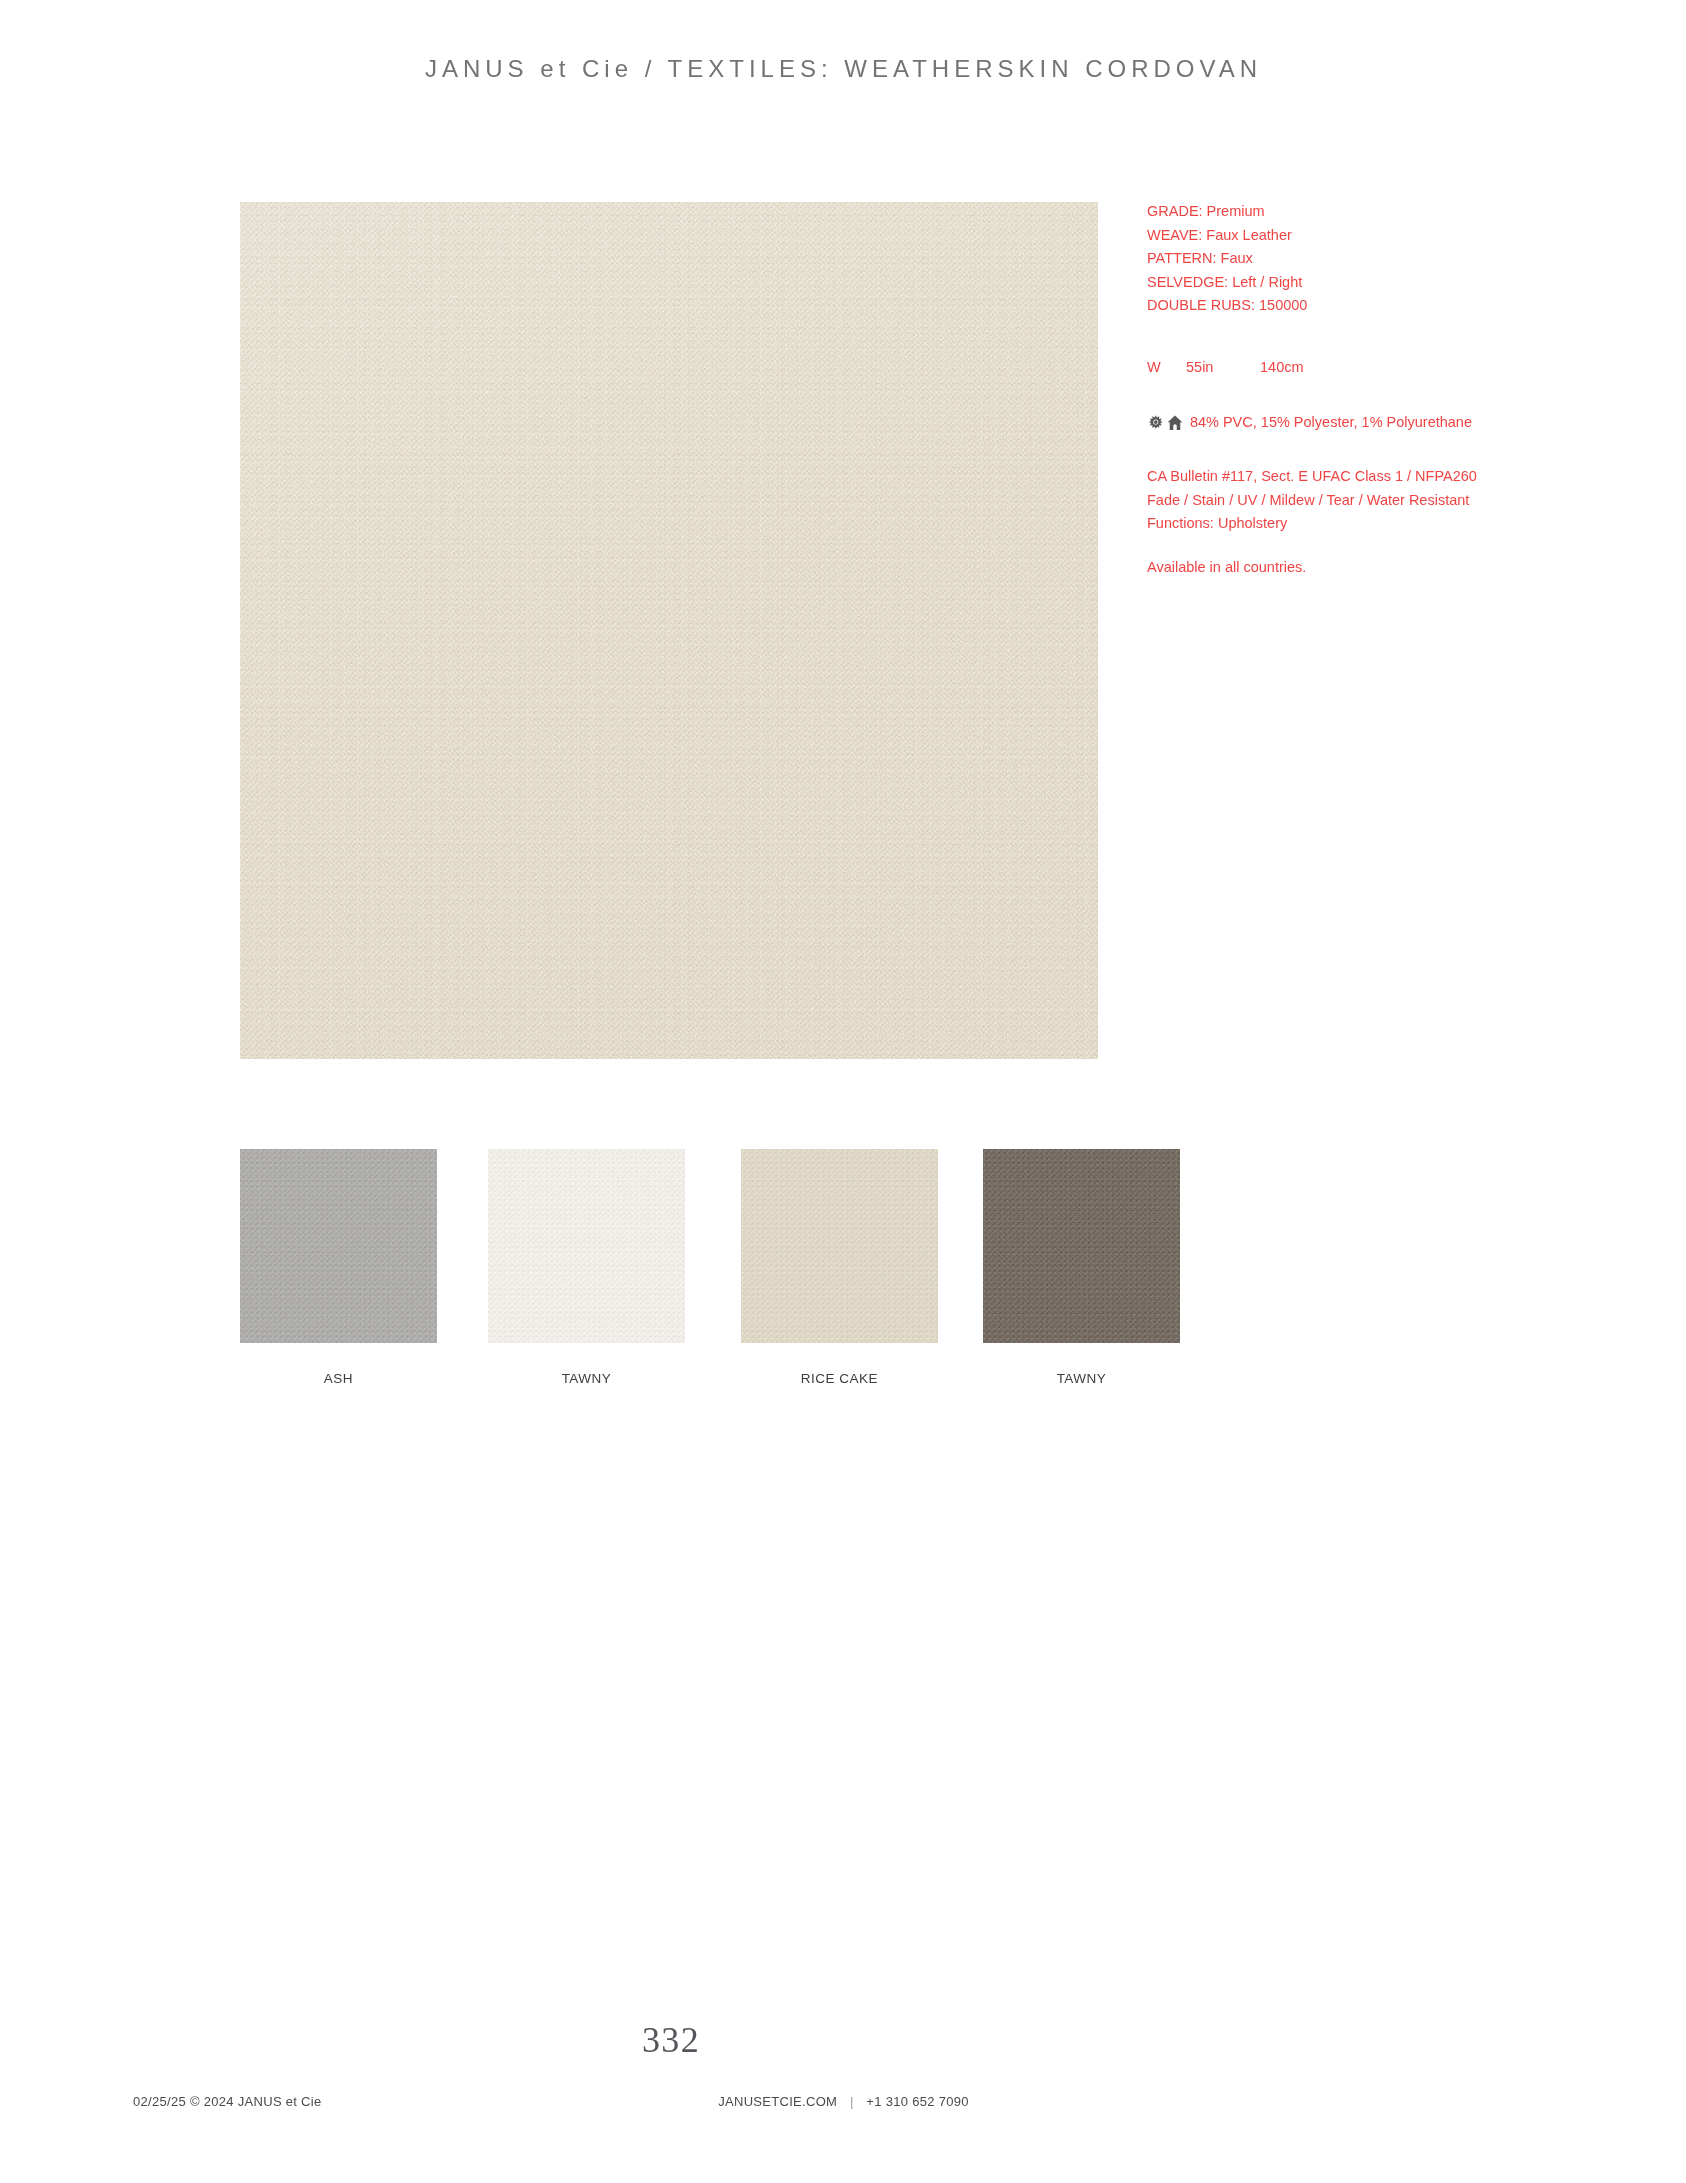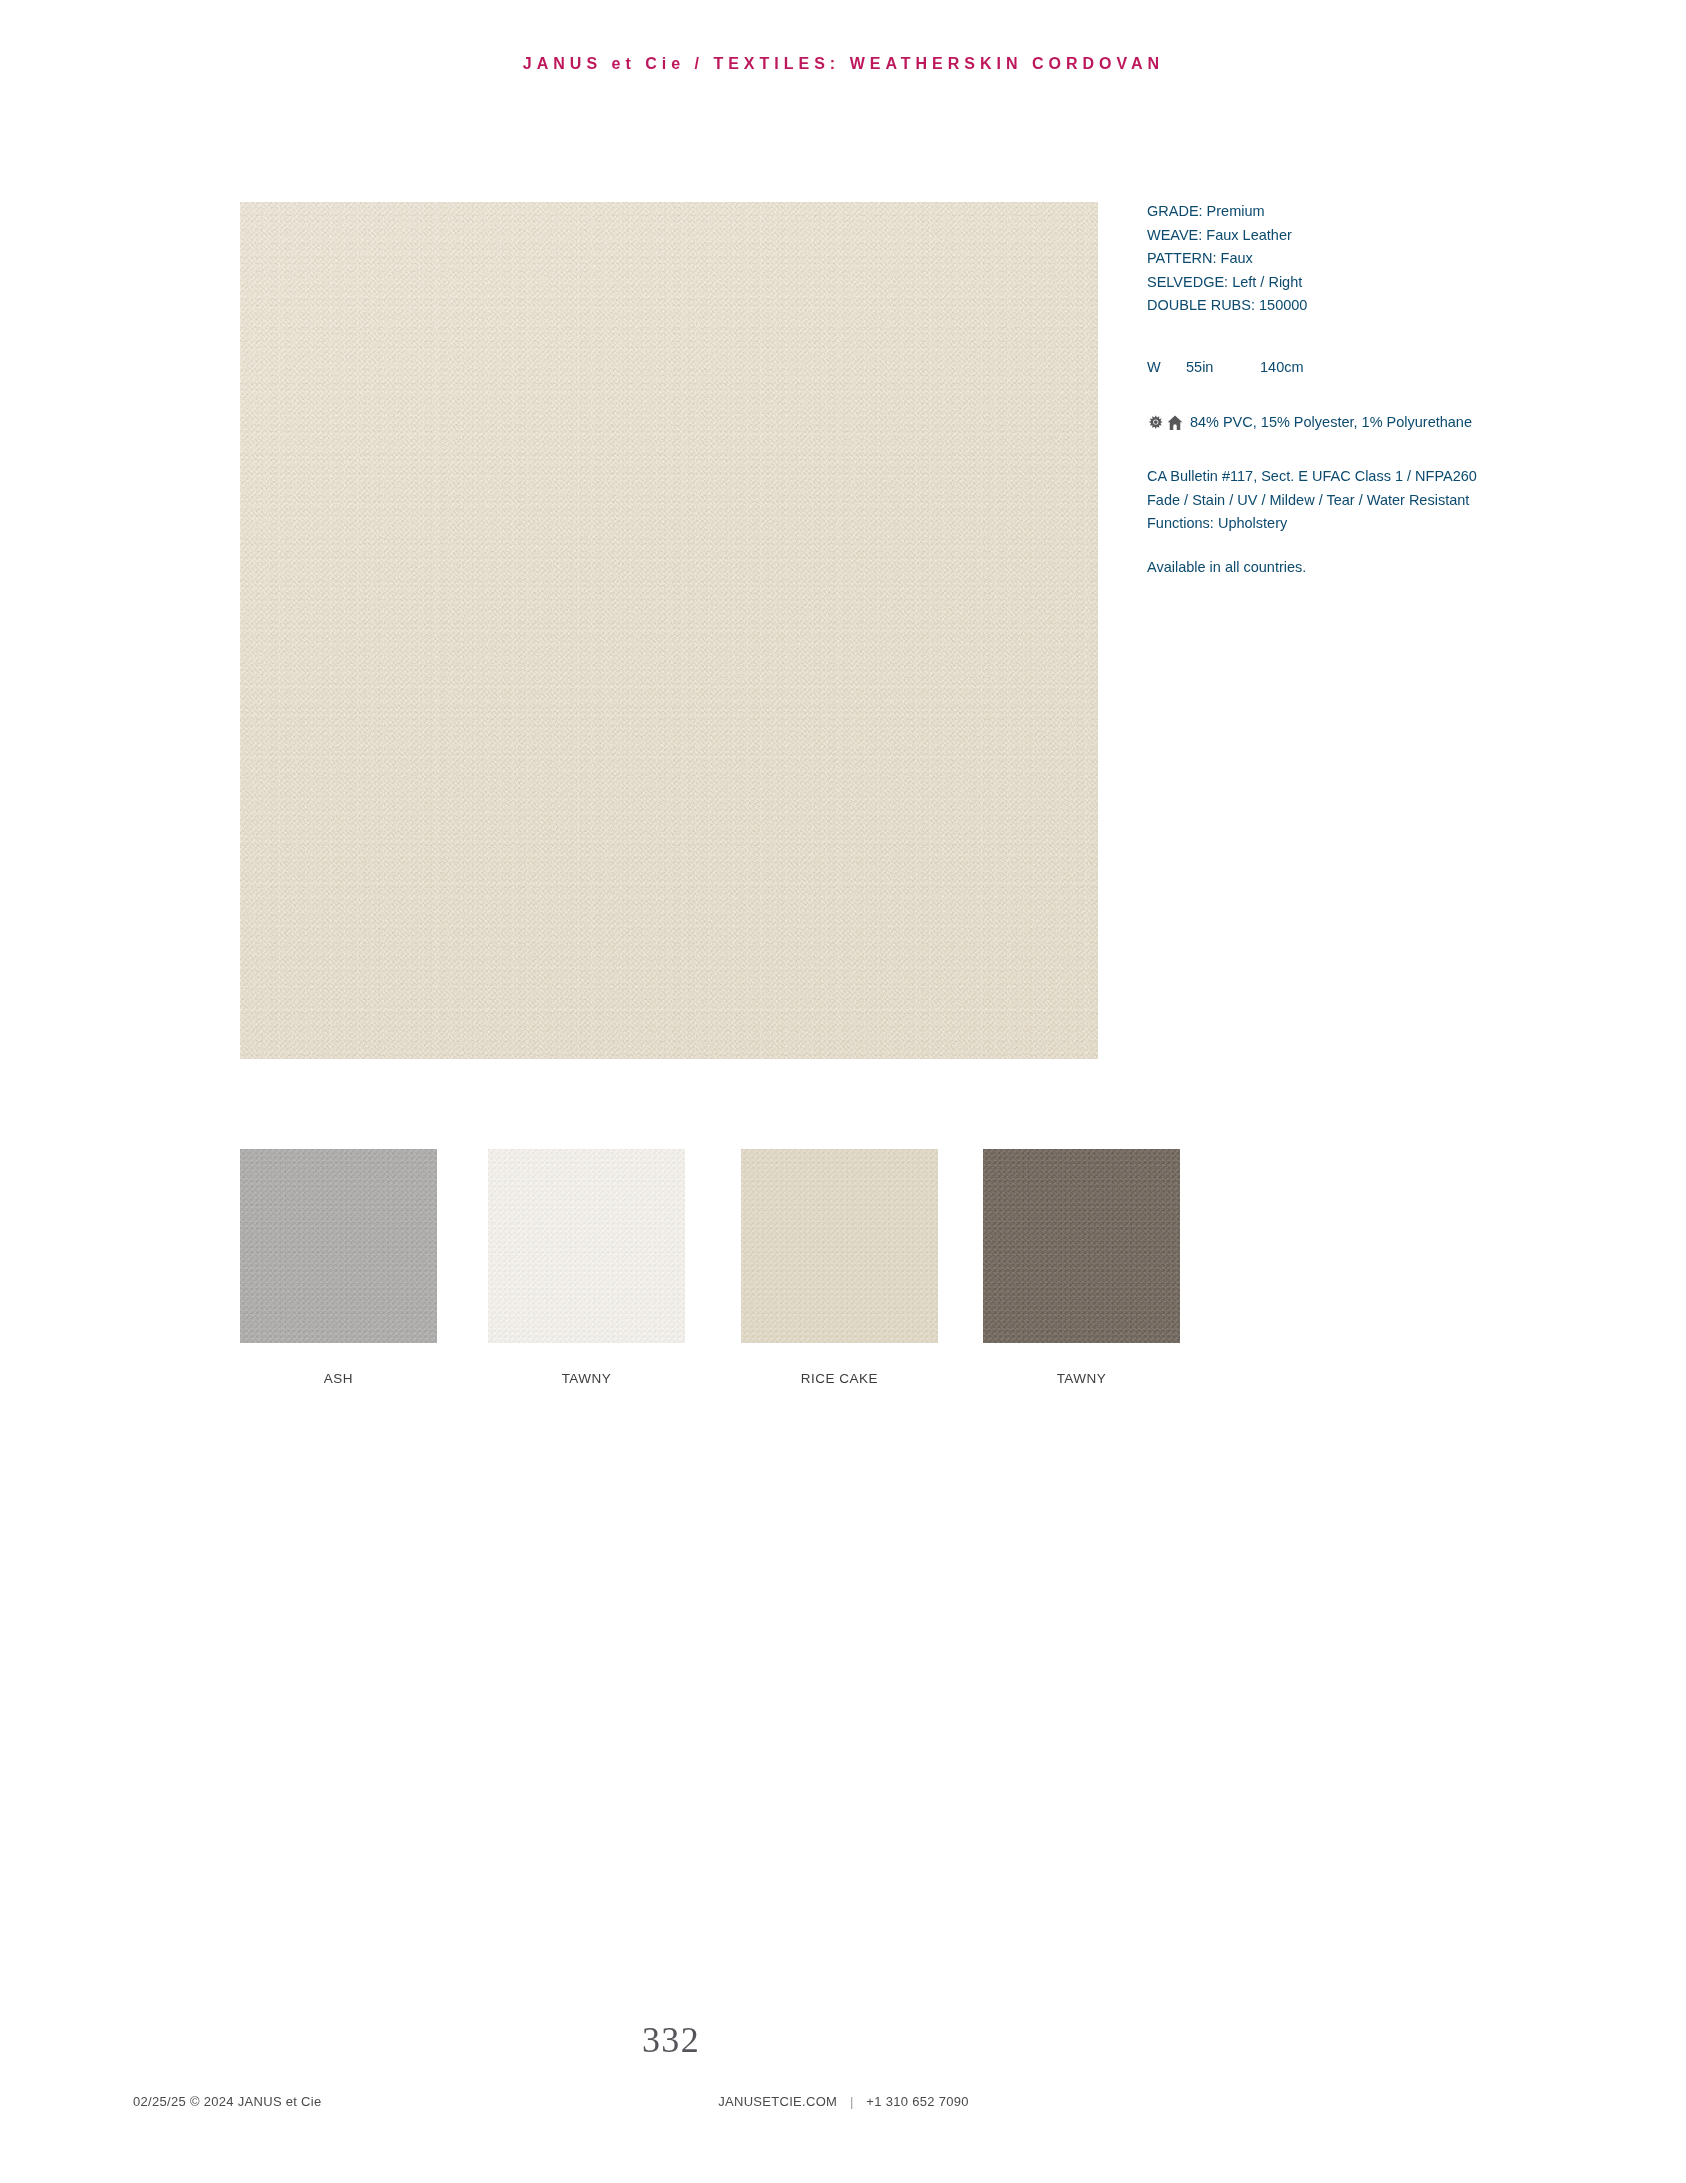--- a/index.html
+++ b/index.html
@@ -19,24 +19,24 @@
   
   .page-header {
     position: absolute;
     top: 55px;
     left: 0;
     width: 1687px;
     text-align: center;
   }
   .page-header .title {
     display: inline-block;
-    font-size: 16px;
+    font-size: 24px;
     letter-spacing: 5px;
-    color: #be185d;
-    font-weight: 700;
+    color: #737373;
+    font-weight: 400;
     white-space: nowrap;
   }
 
   
   .hero-swatch {
     position: absolute;
     left: 240px;
     top: 202px;
     width: 858px;
     height: 857px;
@@ -63,21 +63,21 @@
   }
 
   
   .spec-panel {
     position: absolute;
     left: 1147px;
     top: 200px;
     width: 432px;
     font-size: 14.5px;
     line-height: 23.6px;
-    color: #0c4a6e;
+    color: #ef4444;
   }
   .spec-panel .spec-line { white-space: nowrap; }
   .spec-gap-lg { height: 38px; }
   .spec-gap-md { height: 31px; }
   .spec-gap-sm { height: 20px; }
 
   .width-row { display: flex; white-space: nowrap; }
   .width-row .w-key   { width: 39px; }
   .width-row .w-in    { width: 74px; }
   .width-row .w-cm    { }

